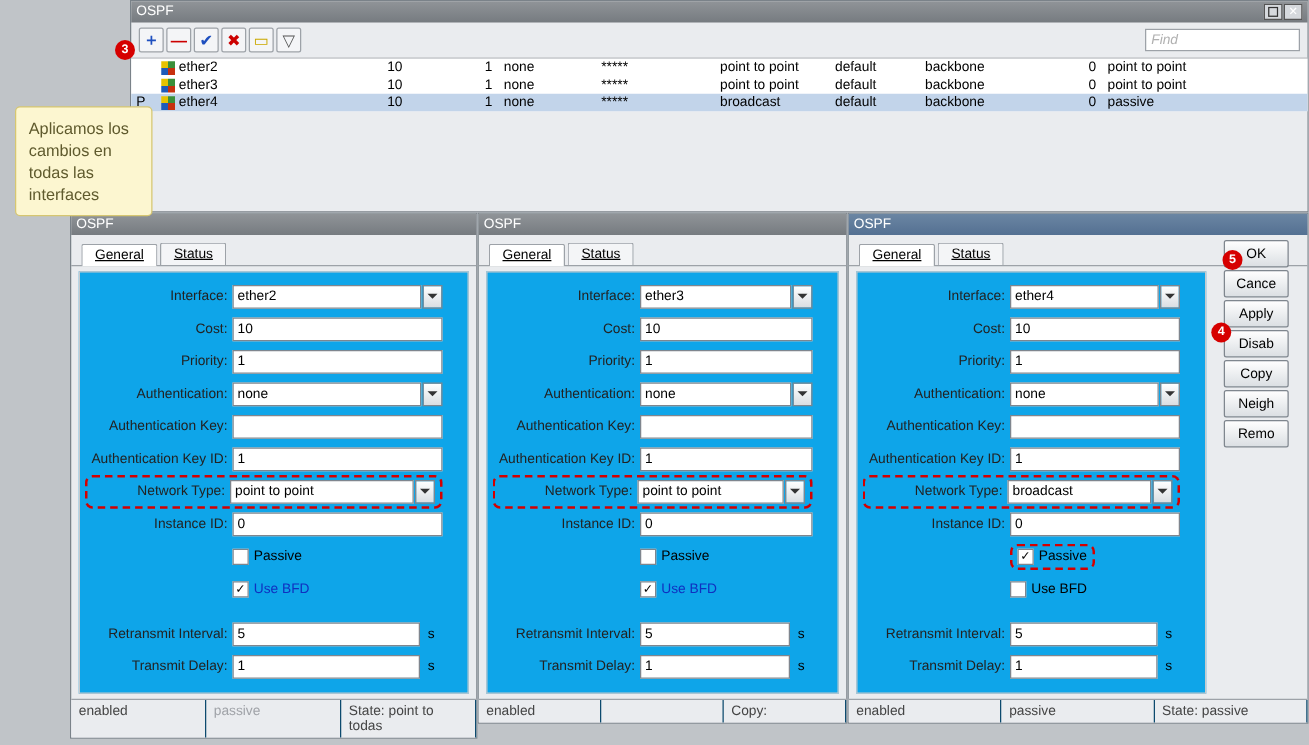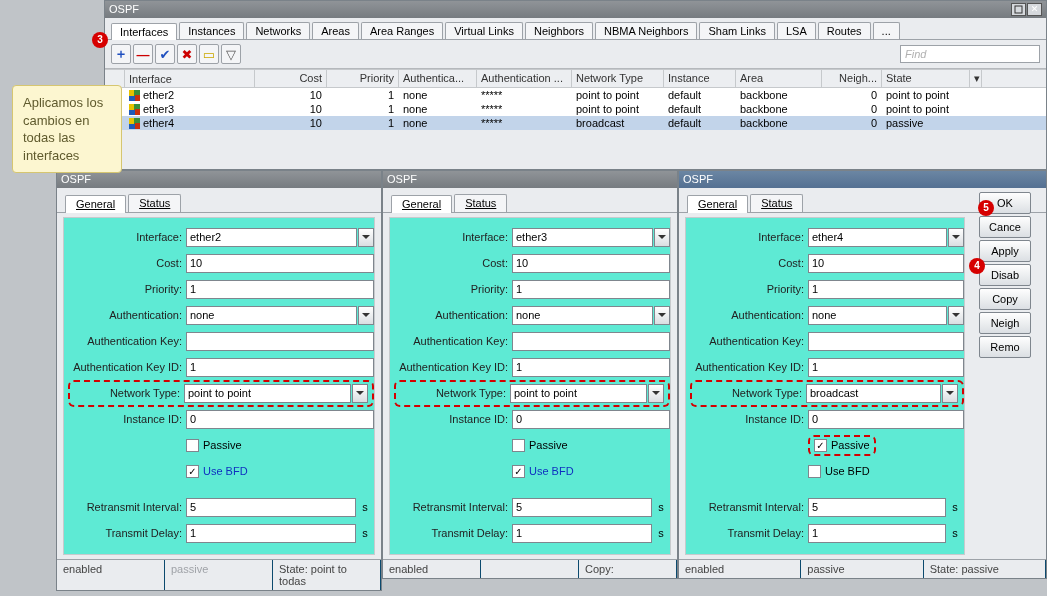--- a/index.html
+++ b/index.html
@@ -13,21 +13,21 @@
   .win-title.inactive { background: linear-gradient(#909498, #767b80); }
   .win-ctl { display: flex; gap: 1px; }
   .win-ctl span { width: 15px; height: 13px; background: #d6d9dd; border: 1px solid #555; display: inline-flex; align-items: center; justify-content: center; font-size: 9px; cursor: pointer; }
   
   .tabbar { display: flex; gap: 2px; padding: 4px 4px 0 6px; border-bottom: 1px solid #9da2a8; background: #eaecef; }
   .tab { background: #f4f5f7; border: 1px solid #9da2a8; border-bottom: none; padding: 2px 8px; cursor: pointer; border-radius: 2px 2px 0 0; }
   .tab.active { background: #fff; position: relative; top: 1px; }
   
   .toolbar { display: flex; align-items: center; gap: 2px; padding: 4px 6px; border-bottom: 1px solid #b5b8bc; }
   .tbtn { width: 20px; height: 20px; border: 1px solid #9da2a8; background: #f4f5f7; display: inline-flex; align-items: center; justify-content: center; font-size: 13px; cursor: pointer; border-radius: 2px; }
-  .find-box { margin-left: auto; width: 140px; height: 18px; border: 1px solid #9da2a8; background: #fff; color: #b0b0b0; font-style: italic; padding: 0 4px; line-height: 16px; }
+  .find-box { margin-left: auto; width: 124px; height: 18px; border: 1px solid #9da2a8; background: #fff; color: #b0b0b0; font-style: italic; padding: 0 4px; line-height: 16px; }
   
   .grid { background: #fff; }
   .grid-head, .grid-row { display: flex; font-size: 11px; }
   .grid-head { background: #eceef1; border-bottom: 1px solid #c6c9cc; border-top: 1px solid #c6c9cc; }
   .grid-head .gc { border-right: 1px solid #c6c9cc; padding: 2px 4px; color: #333; }
   .grid-row .gc { padding: 1px 4px; border-right: 1px solid transparent; }
   .grid-row.sel { background: #c2d4ea; }
   .gc.c0 { width: 20px; }
   .gc.c1 { width: 130px; display: flex; align-items: center; gap: 3px; }
   .gc.c2 { width: 72px; text-align: right; }
@@ -40,21 +40,21 @@
   .gc.c9 { width: 60px; text-align: right; }
   .gc.c10 { width: 88px; }
   .gc.cend { width: 12px; }
   .if-icon { width: 11px; height: 11px; display: inline-block; background: conic-gradient(#3a8f3a 0 25%, #c7300e 0 50%, #1f5bb8 0 75%, #e7c200 0 100%); }
   
   .detail-win { position: absolute; background: #eaecef; border: 1px solid #7a8289; width: 320px; }
   .dw-body { padding: 0; }
   .dw-tabs { display: flex; gap: 2px; padding: 6px 8px 0 8px; border-bottom: 1px solid #9da2a8; }
   .dw-tab { background: #f4f5f7; border: 1px solid #9da2a8; border-bottom: none; padding: 2px 10px; cursor: pointer; border-radius: 2px 2px 0 0; text-decoration: underline; }
   .dw-tab.active { background: #fff; position: relative; top: 1px; padding-bottom: 3px; }
-  .form { background: #5eead4; margin: 4px 6px 0 6px; border: 1px solid #c7cacd; padding: 6px 0 8px 4px; }
+  .form { background: #0ea5e9; margin: 4px 6px 0 6px; border: 1px solid #c7cacd; padding: 6px 20px 8px 4px; }
   .frow { display: flex; align-items: center; height: 26px; }
   .flabel { width: 118px; text-align: right; padding-right: 4px; color: #222; }
   .finput { flex: 1; height: 19px; border: 1px solid #7f868e; background: #fff; padding: 0 3px; line-height: 17px; }
   .dd-arrow { width: 16px; height: 19px; border: 1px solid #7f868e; background: linear-gradient(#fff,#dadee2); margin-left: 1px; display: inline-flex; align-items: center; justify-content: center; cursor: pointer; }
   .dd-arrow::after { content: ""; border: 4px solid transparent; border-top-color: #333; margin-top: 3px; }
   .unit { width: 18px; text-align: center; }
   .cb { width: 13px; height: 13px; border: 1px solid #7f868e; background: #fff; display: inline-flex; align-items: center; justify-content: center; margin-right: 4px; }
   .cb.chk::after { content: "✓"; font-size: 10px; color: #000; }
   .cb-label { padding-left: 0; cursor: pointer; }
   .cb-label.blue { color: #1030c0; }
@@ -81,60 +81,32 @@
     <div class="win-ctl">
       <span>
           <svg width="9" height="9">
             <rect x="1" y="1" width="7" height="7" fill="none" stroke="#333"></rect>
           </svg>
         </span>
       <span>✕</span>
     </div>
   </div>
 
-  <div class="tabbar">
-    <div class="tab active">Interfaces</div>
-    <div class="tab">Instances</div>
-    <div class="tab">Networks</div>
-    <div class="tab">Areas</div>
-    <div class="tab">Area Ranges</div>
-    <div class="tab">Virtual Links</div>
-    <div class="tab">Neighbors</div>
-    <div class="tab">NBMA Neighbors</div>
-    <div class="tab">Sham Links</div>
-    <div class="tab">LSA</div>
-    <div class="tab">Routes</div>
-    <div class="tab">...</div>
-  </div>
 
   <div class="toolbar">
     <span class="tbtn" style="color:#1e4fbf;font-weight:bold">＋</span>
     <span class="tbtn" style="color:#c00;font-weight:bold">—</span>
     <span class="tbtn" style="color:#1e4fbf">✔</span>
     <span class="tbtn" style="color:#c00">✖</span>
     <span class="tbtn" style="color:#caa800">▭</span>
     <span class="tbtn" style="color:#555">▽</span>
     <div class="find-box">Find</div>
   </div>
 
   <div class="grid">
-    <div class="grid-head">
-      <div class="gc c0"></div>
-      <div class="gc c1">Interface</div>
-      <div class="gc c2">Cost</div>
-      <div class="gc c3">Priority</div>
-      <div class="gc c4">Authentica...</div>
-      <div class="gc c5">Authentication ...</div>
-      <div class="gc c6">Network Type</div>
-      <div class="gc c7">Instance</div>
-      <div class="gc c8">Area</div>
-      <div class="gc c9">Neigh...</div>
-      <div class="gc c10">State</div>
-      <div class="gc cend">▾</div>
-    </div>
     <div id="grid-rows">
         <div class="grid-row">
     <div class="gc c0"></div>
     <div class="gc c1"><span class="if-icon"></span>ether2</div>
     <div class="gc c2">10</div>
     <div class="gc c3">1</div>
     <div class="gc c4">none</div>
     <div class="gc c5">*****</div>
     <div class="gc c6">point to point</div>
     <div class="gc c7">default</div>

